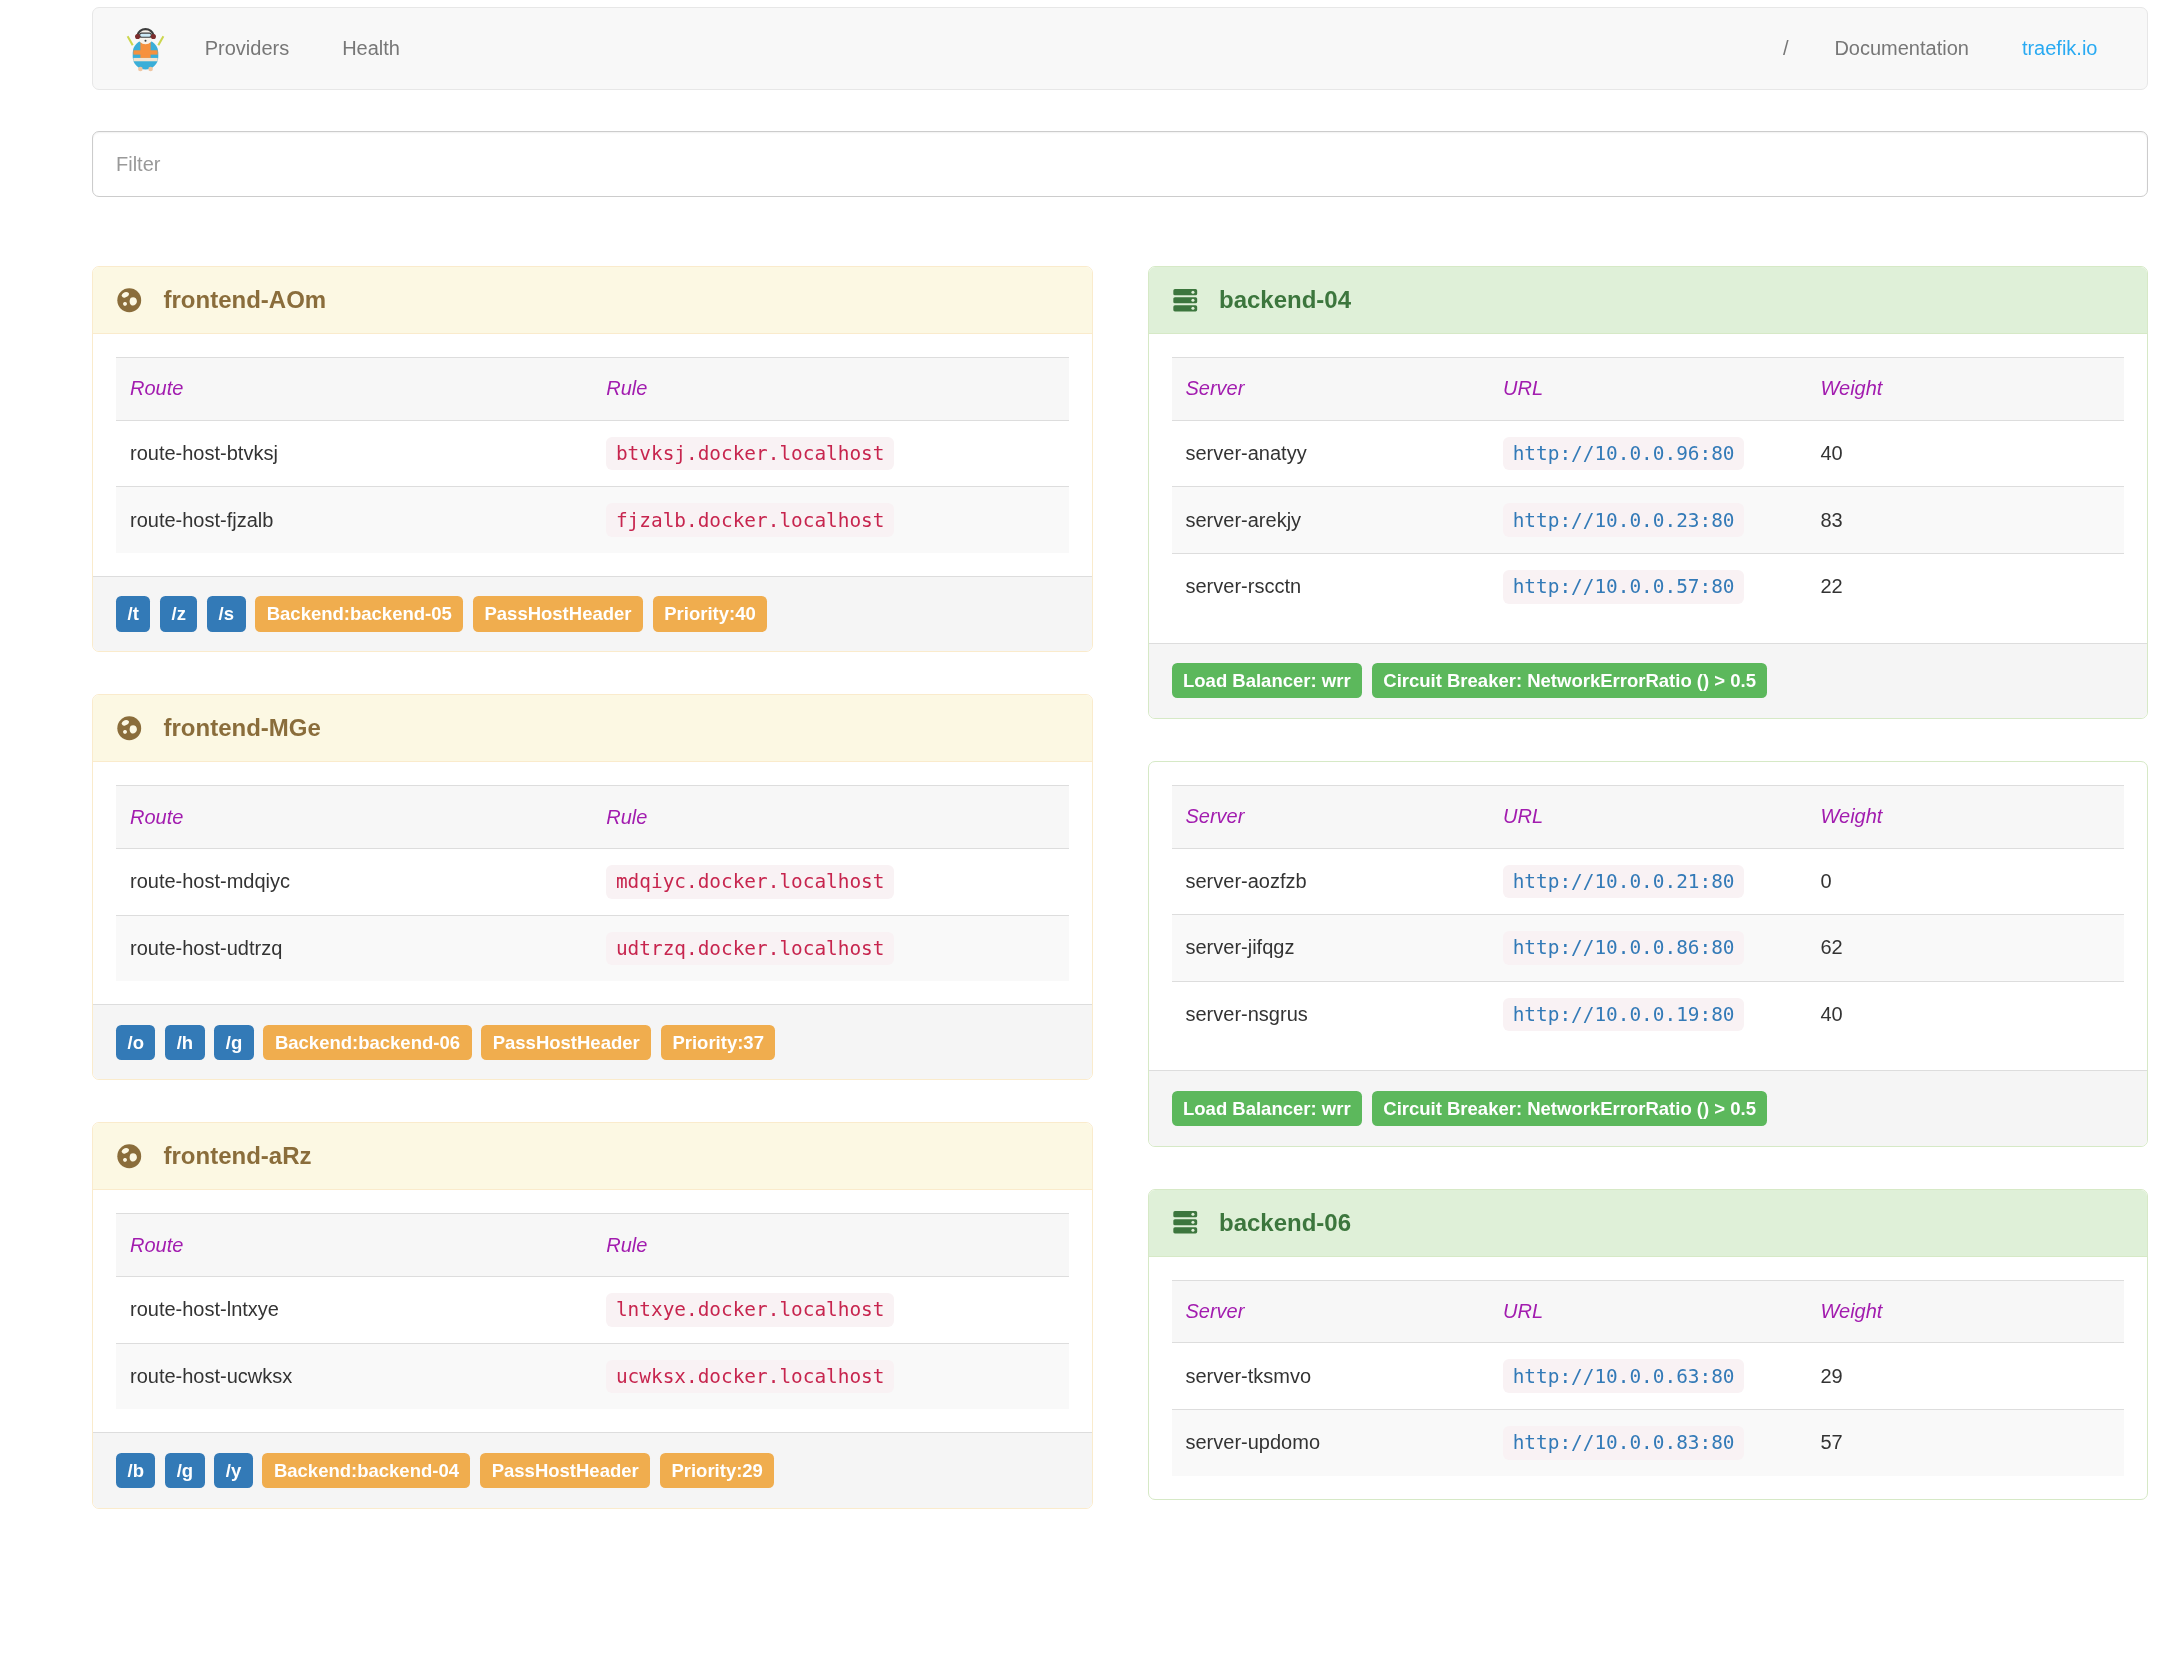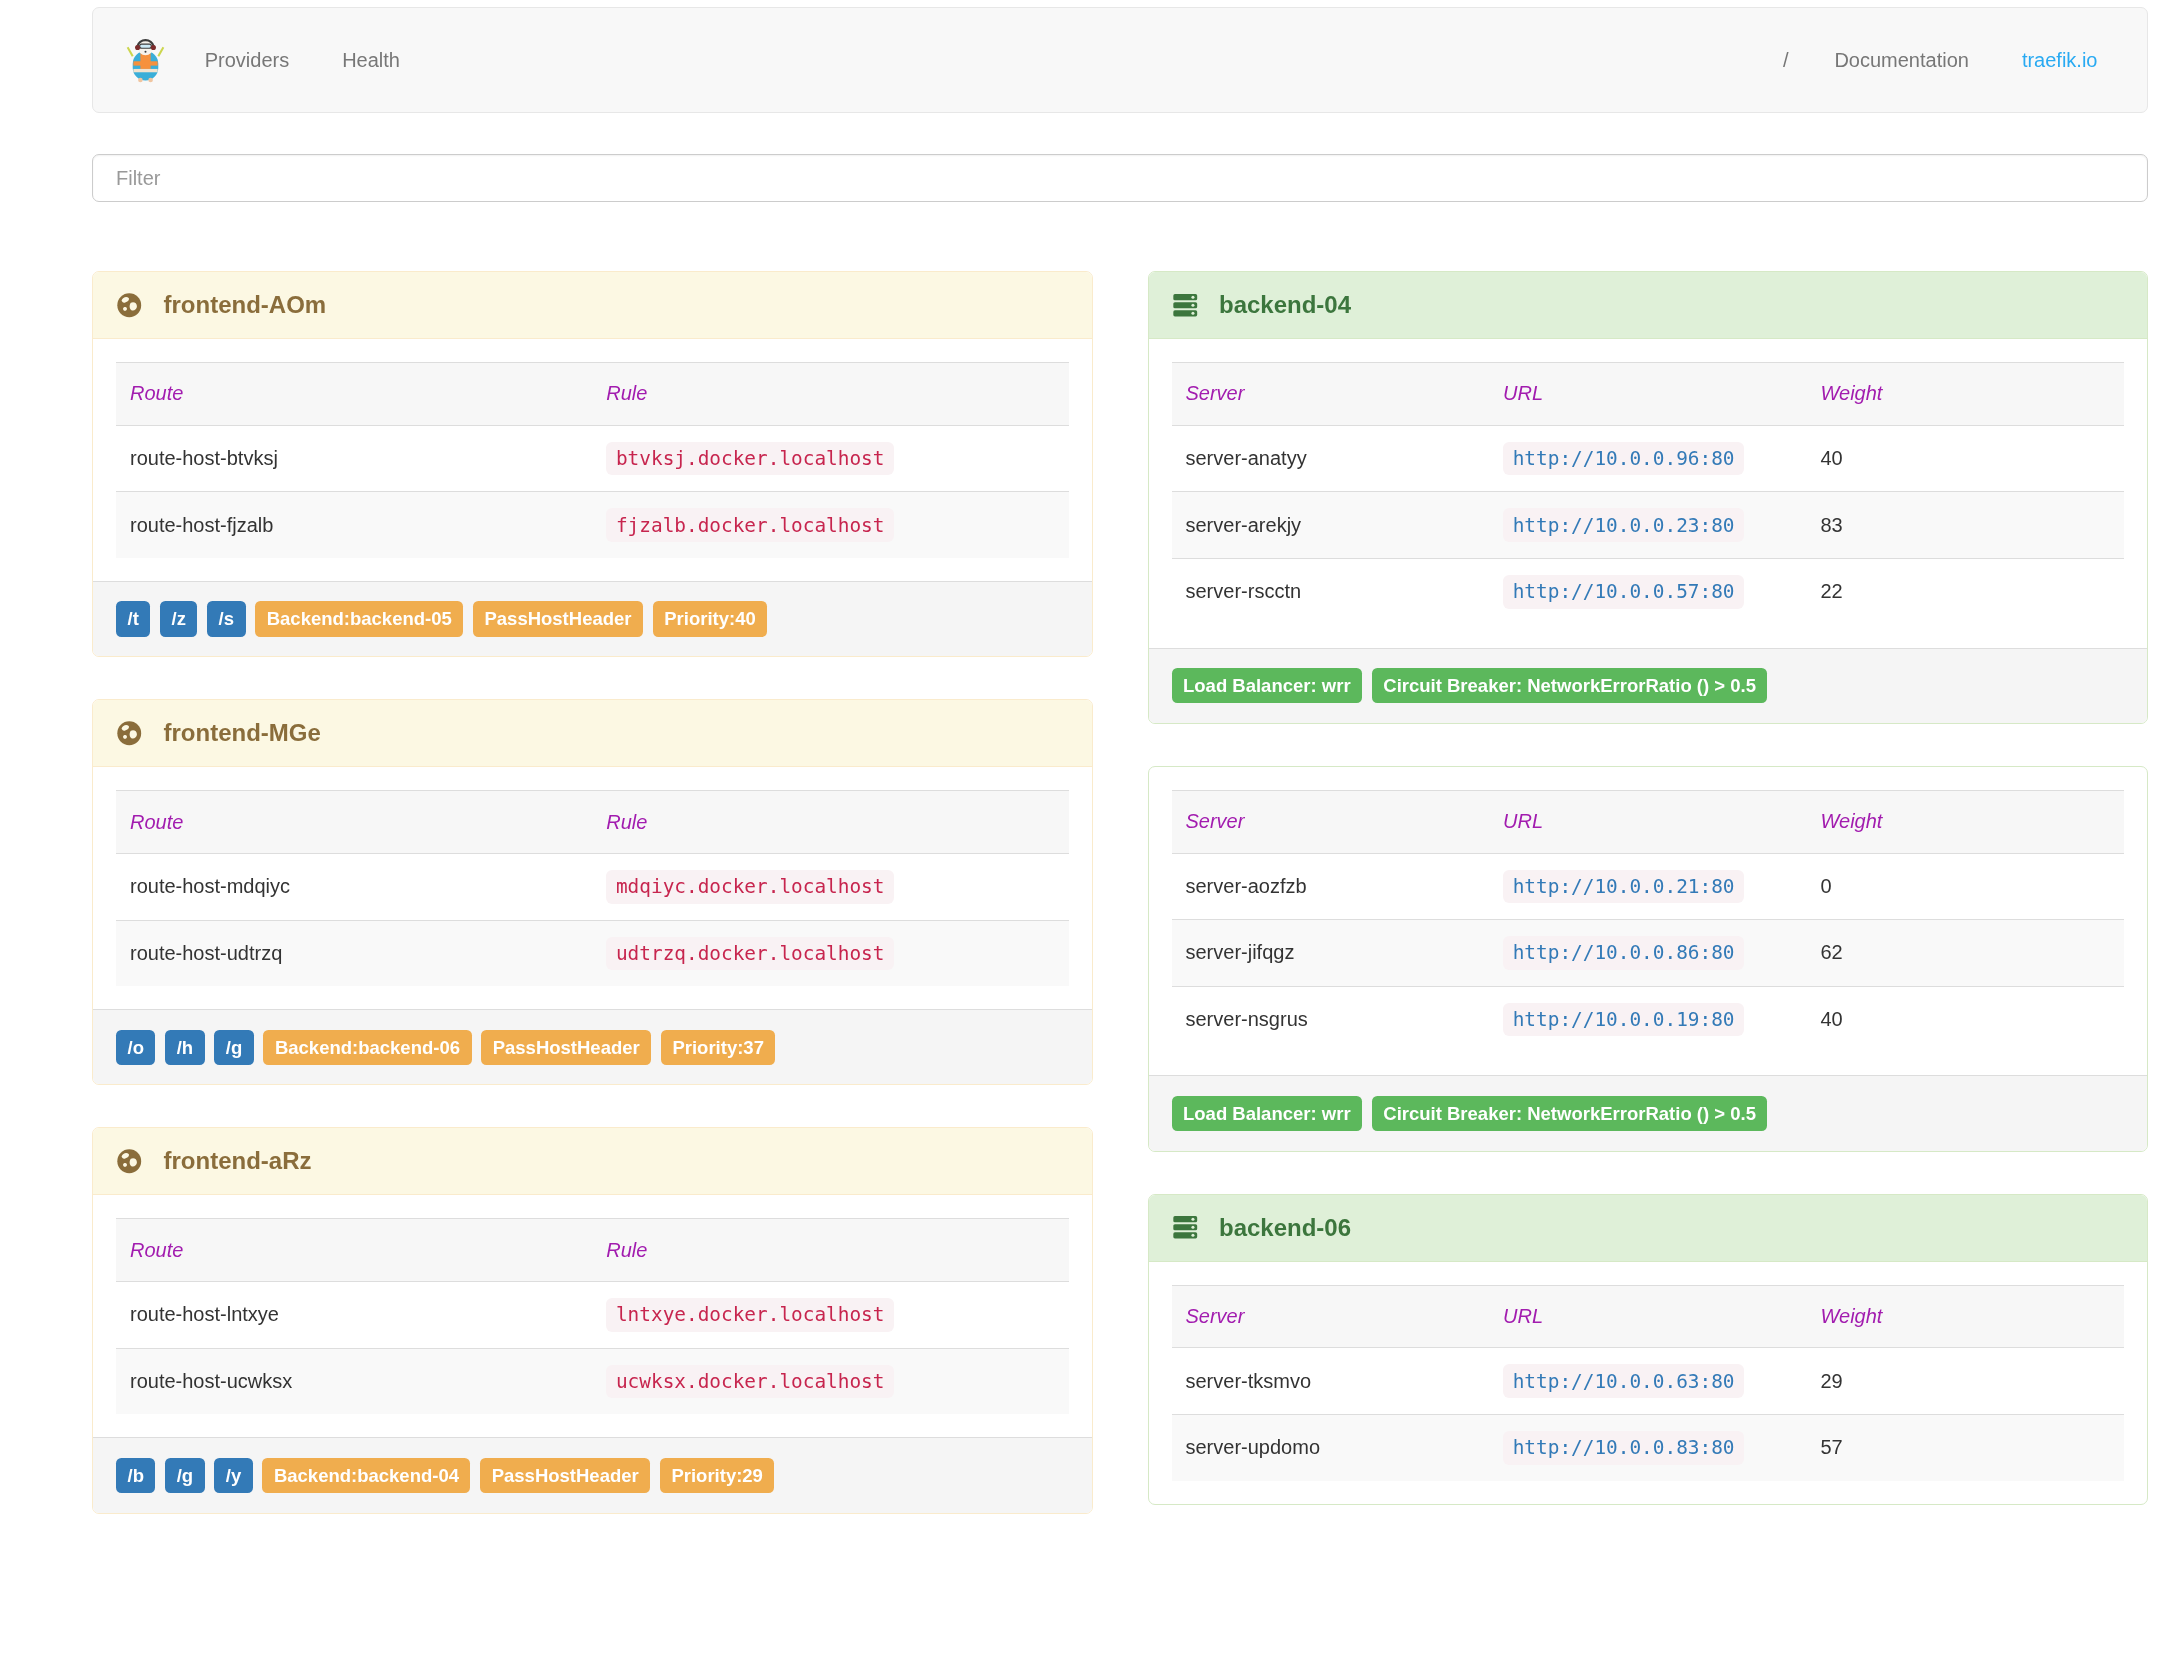--- a/index.html
+++ b/index.html
@@ -4,34 +4,34 @@
 <style>
   html,body{margin:0;padding:0}
   body{
     width:2174px;height:1678px;overflow:hidden;background:#fff;
     font-family:"Liberation Sans",sans-serif;color:#333;font-size:20px;
   }
   .container{width:2056px;margin-left:92px}
 
   
   .navbar{
-    margin-top:7px;height:106px;background:#f8f8f8;border:0.9px solid #e7e7e7;
+    margin-top:7px;height:83px;background:#f8f8f8;border:0.9px solid #e7e7e7;
     border-radius:7px;display:flex;align-items:center;justify-content:space-between;
     padding:0 23px;box-sizing:border-box;
   }
   .nav-group{display:flex;align-items:center}
   .brand{display:flex;align-items:center;padding:0 12.4px 0 8.8px;cursor:pointer}
   .nav-link{color:#777;padding:0 26.5px;text-decoration:none;font-size:20px;cursor:pointer}
   .nav-sep{padding:0 19.4px}
   .nav-link.brand-site{color:var(--brand-blue,#29aaf2)}
 
   
   .filter-wrap{margin-top:41px}
   input.filter{
-    width:100%;box-sizing:border-box;height:48px;border:0.9px solid #ccc;border-radius:7px;
+    width:100%;box-sizing:border-box;height:66px;border:0.9px solid #ccc;border-radius:7px;
     padding:0 23px;font-size:20px;color:#555;outline:none;font-family:"Liberation Sans",sans-serif;
     box-shadow:inset 0 0.9px 1.8px rgba(0,0,0,.06);
   }
   input.filter::placeholder{color:#999;opacity:1}
 
   
   .tabs{margin-top:39px;border-bottom:0.9px solid #ddd;display:flex;align-items:flex-end}
   .tab{
     padding:17.6px 25px;font-size:20px;color:var(--accent-blue,#337ab7);text-decoration:none;
     margin-bottom:-0.9px;border:0.9px solid transparent;border-radius:7px 7px 0 0;cursor:pointer;

